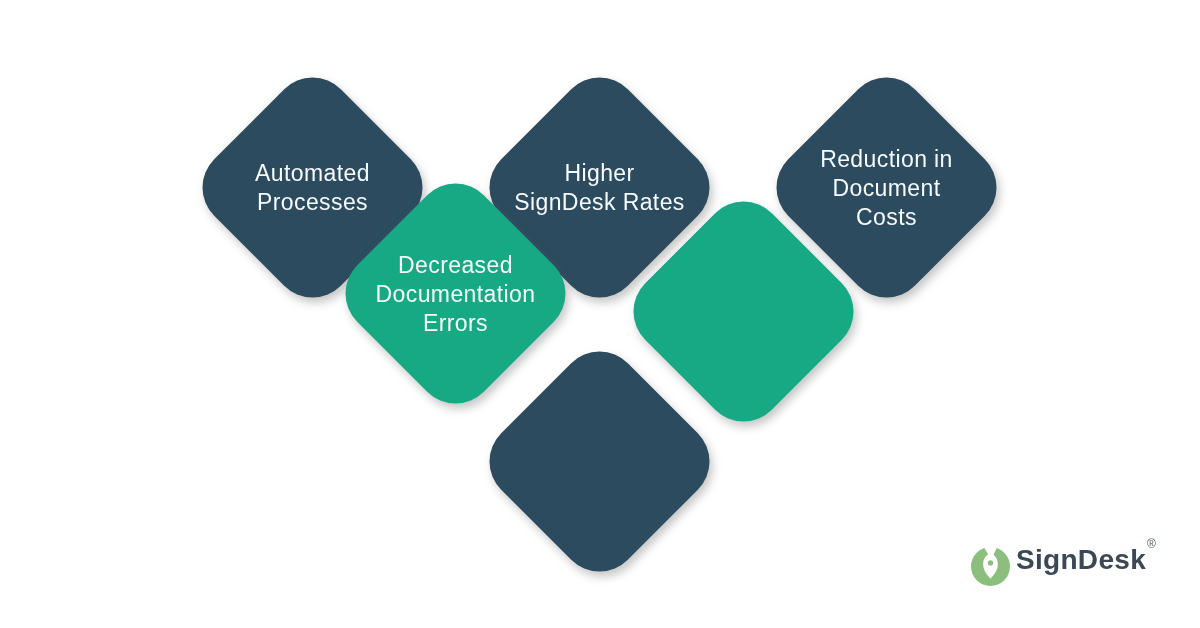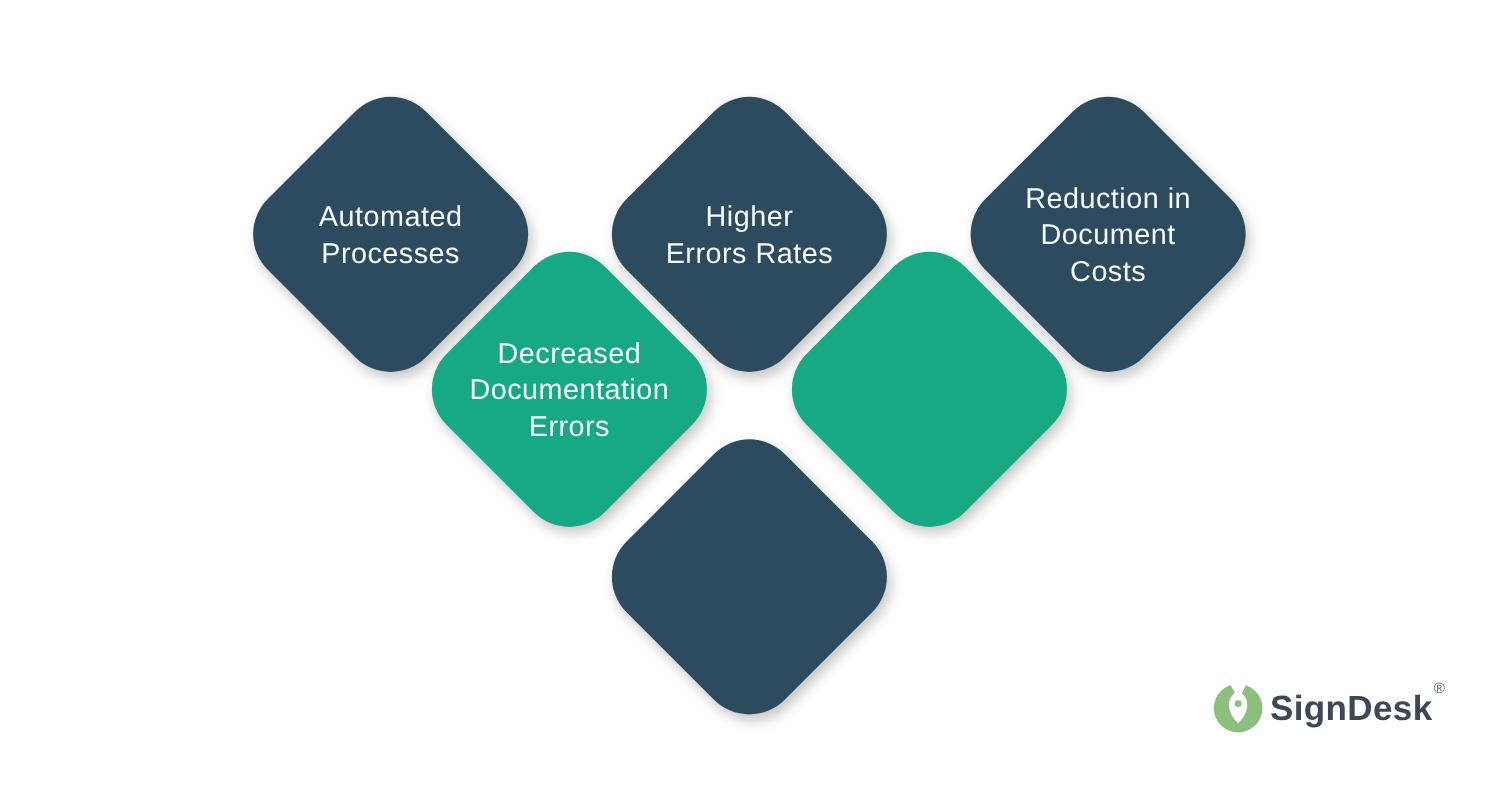--- a/index.html
+++ b/index.html
@@ -37,31 +37,30 @@
     text-align: center;
     color: #f6fafa;
     font-size: 23px;
     line-height: 29px;
     letter-spacing: 0.4px;
     white-space: pre-line;
   }
   .d1 { left: 223px; top: 98px;  }
   .d2 { left: 510px; top: 98px;  }
   .d3 { left: 797px; top: 98px; text-decoration: underline;  }
-  .d4 { left: 366px; top: 222px; }
+  .d4 { left: 366px; top: 204px; }
   .d5 { left: 654px; top: 222px; }
   .d6 { left: 510px; top: 372px; }
 
   
   .logo {
     position: absolute;
     left: 970px;
     top: 546px;
     display: flex;
-    align-items: center;
     gap: 5px;
   }
   .logo .mark {
     width: 41px;
     height: 41px;
     display: block;
   }
   .logo .wordmark {
     font-size: 28px;
     font-weight: bold;
@@ -86,21 +85,21 @@
 
   <div class="diamond d1">
     <div class="shape" style="background: rgb(44, 75, 94);"></div>
     <div class="label">Automated
 Processes</div>
   </div>
 
   <div class="diamond d2">
     <div class="shape" style="background: rgb(44, 75, 94);"></div>
     <div class="label">Higher
-Errors Rates</div>
+SignDesk Rates</div>
   </div>
 
   <div class="diamond d3">
     <div class="shape" style="background: rgb(44, 75, 94);"></div>
     <div class="label">Reduction in
 Document
 Costs</div>
   </div>
 
   <div class="diamond d4">

